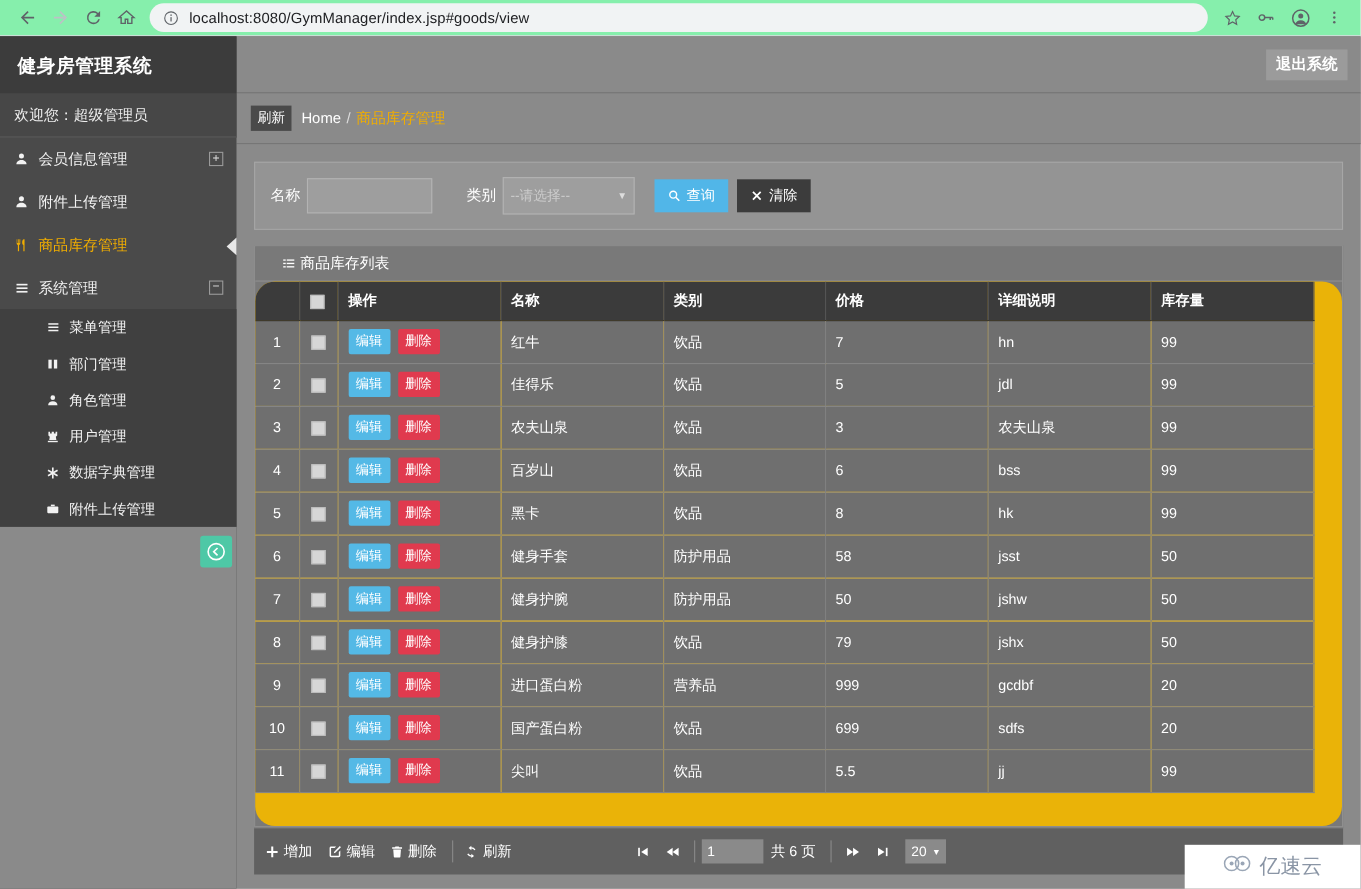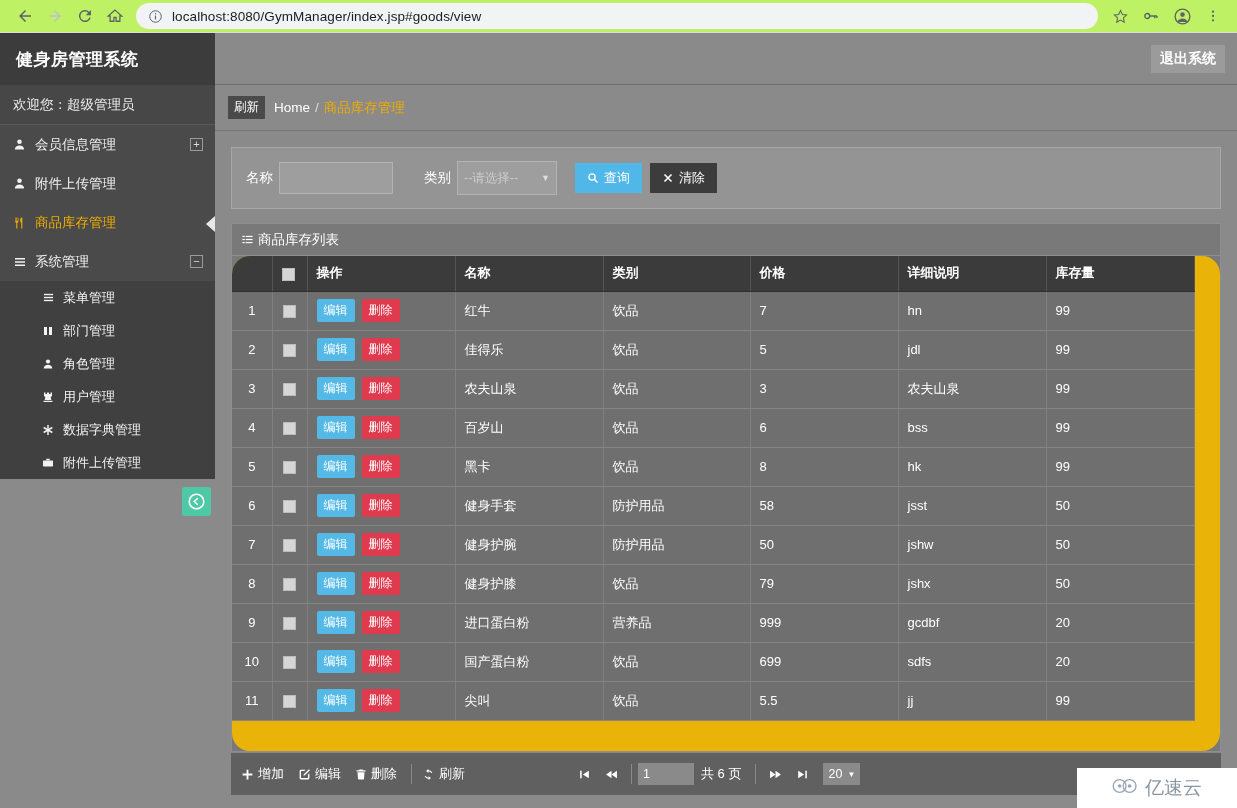--- a/index.html
+++ b/index.html
@@ -4,21 +4,21 @@
 <style>
   * { box-sizing: border-box; margin: 0; padding: 0; }
   html, body {
     width: 1237px; height: 808px;
     font-family: "Liberation Sans", "DejaVu Sans", sans-serif;
     overflow: hidden; background: #fff;
   }
 
   
   .browser-bar {
-    height: 33px; background: #bef264; display: flex; align-items: center;
+    height: 33px; background: #86efac; display: flex; align-items: center;
     padding: 0 10px; border-bottom: 1px solid #dadce0;
   }
   .nav-btn {
     width: 30px; height: 28px; display: flex; align-items: center;
     justify-content: center; color: #5f6368; flex: none;
   }
   .nav-btn.disabled { color: #bdc1c6; }
   .omnibox {
     flex: 1; height: 26px; background: #f1f3f4; border-radius: 13px;
     display: flex; align-items: center; padding: 0 12px; margin: 0 8px 0 6px;
@@ -89,37 +89,37 @@
   .content { flex: 1; padding: 16px; overflow: hidden; }
 
   
   .filter-panel { background: #949494; border: 1px solid #a6a6a6;
     padding: 13px 14px; display: flex; align-items: center; gap: 0; }
   .f-label { color: #fff; font-size: 13.5px; margin-right: 6px; }
   .f-input { width: 114px; height: 32px; background: #9e9e9e;
     border: 1px solid #b3b3b3; color: #fff; padding: 0 6px; font-size: 13px;
     font-family: inherit; }
   .f-gap { width: 31px; }
-  .f-select { width: 100px; height: 34px; background: #9e9e9e;
+  .f-select { width: 120px; height: 34px; background: #9e9e9e;
     border: 1px solid #b3b3b3; color: #ccc; font-size: 12.5px;
     display: flex; align-items: center; padding: 0 6px; cursor: pointer;
     position: relative; }
   .f-select .caret { margin-left: auto; font-size: 9px; color: #ddd; }
   .btn-query { background: #51b6e8; color: #fff; border: none; height: 30px;
     padding: 0 12px; font-size: 13px; margin-left: 18px; cursor: pointer;
     display: flex; align-items: center; gap: 5px; font-family: inherit; }
   .btn-clear { background: #3c3c3c; color: #fff; border: none; height: 30px;
     padding: 0 12px; font-size: 13px; margin-left: 8px; cursor: pointer;
     display: flex; align-items: center; gap: 5px; font-family: inherit; }
 
   
   .table-panel { margin-top: 14px; background: #797979; border: 1px solid #8f8f8f;
     display: flex; flex-direction: column; height: 529px; }
   .panel-head { height: 32px; background: #797979; color: #fff; font-size: 13.5px;
-    display: flex; align-items: center; padding-left: 9px; gap: 4px;
+    display: flex; align-items: center; padding-left: 24px; gap: 4px;
     border-bottom: 1px solid #8f8f8f; }
   .grid-wrap { flex: 1; overflow: hidden; background: #eab308; border-radius: 18px; }
   table.grid { border-collapse: collapse; width: 962px; table-layout: fixed; }
   table.grid th {
     background: #3b3b3b; color: #fff; font-size: 13px; font-weight: bold;
     text-align: left; height: 35px; padding: 0 9px;
     border-right: 1px solid #545454; border-bottom: 1px solid #2f2f2f;
   }
   table.grid td {
     color: #fff; font-size: 13px; height: 39px; padding: 0 9px;

